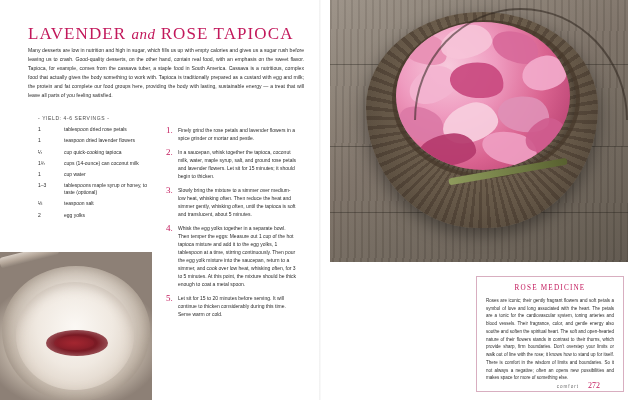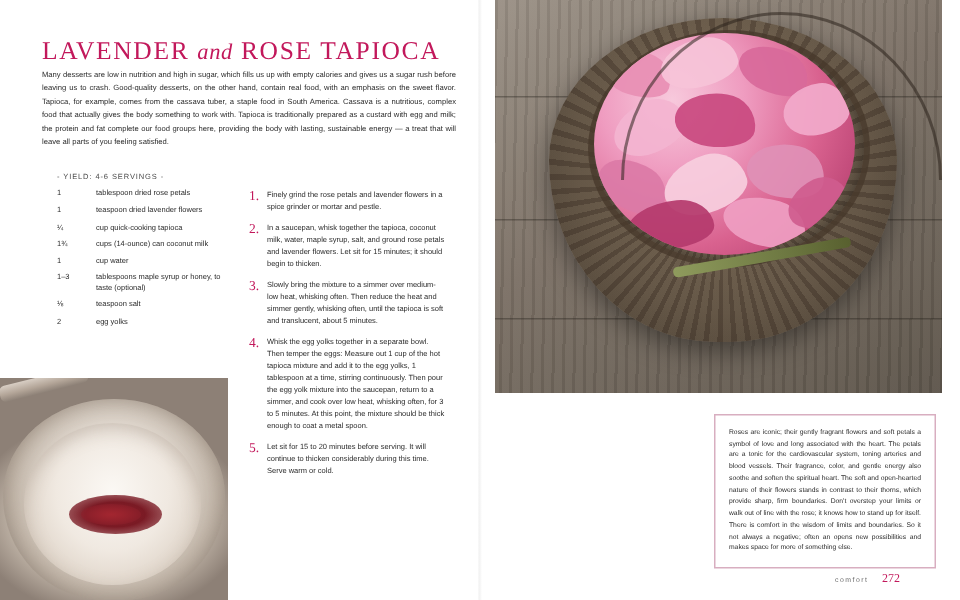--- a/index.html
+++ b/index.html
@@ -439,20 +439,21 @@
           <div class="petal" style="left:22px; top:112px;width:58px; height:32px; background:#b43a6d; transform:rotate(-6deg);"></div>
           <div class="petal" style="left:86px; top:110px;width:56px; height:32px; background:#ef9ec2; transform:rotate(16deg);"></div>
           <div class="petal" style="left:128px;top:98px; width:42px; height:30px; background:#cf5c8e; transform:rotate(-26deg);"></div>
         </div>
         <div class="wire-handle"></div>
       </div>
       <div class="stem"></div>
     </div>
 
     <div class="rose-med-box">
+      <div class="rose-med-title">Rose Medicine</div>
       <div class="rose-med-body">Roses are iconic; their gently fragrant flowers and soft petals a symbol of love and long associated with the heart. The petals are a tonic for the cardiovascular system, toning arteries and blood vessels. Their fragrance, color, and gentle energy also soothe and soften the spiritual heart. The soft and open-hearted nature of their flowers stands in contrast to their thorns, which provide sharp, firm boundaries. Don't overstep your limits or walk out of line with the rose; it knows how to stand up for itself. There is comfort in the wisdom of limits and boundaries. So it not always a negative; often an opens new possibilities and makes space for more of something else.</div>
     </div>
 
     <div class="folio">
       <span class="folio-label">comfort</span>
       <span class="folio-num">272</span>
     </div>
   </div>
 
 </div>

